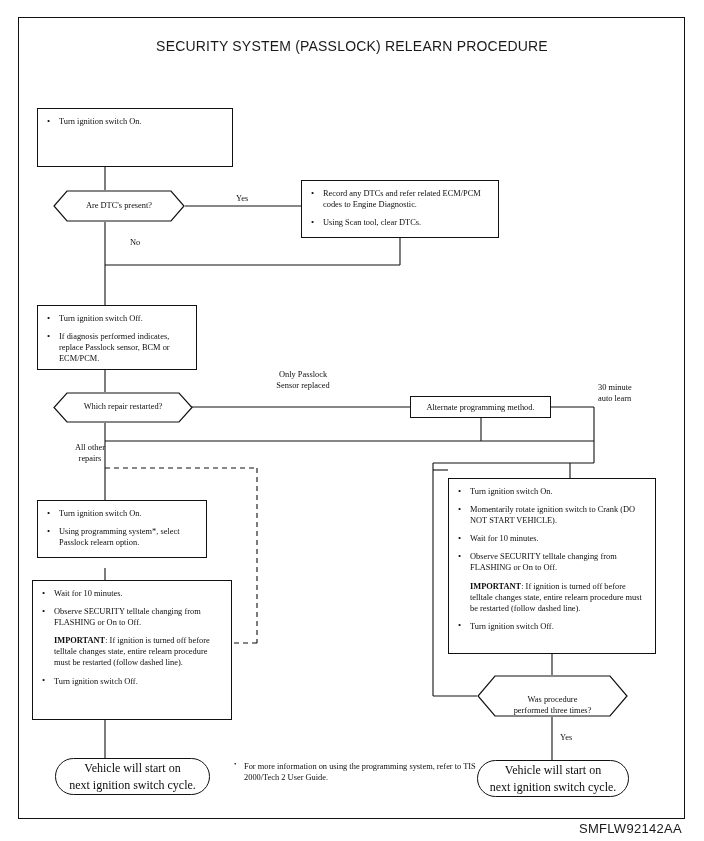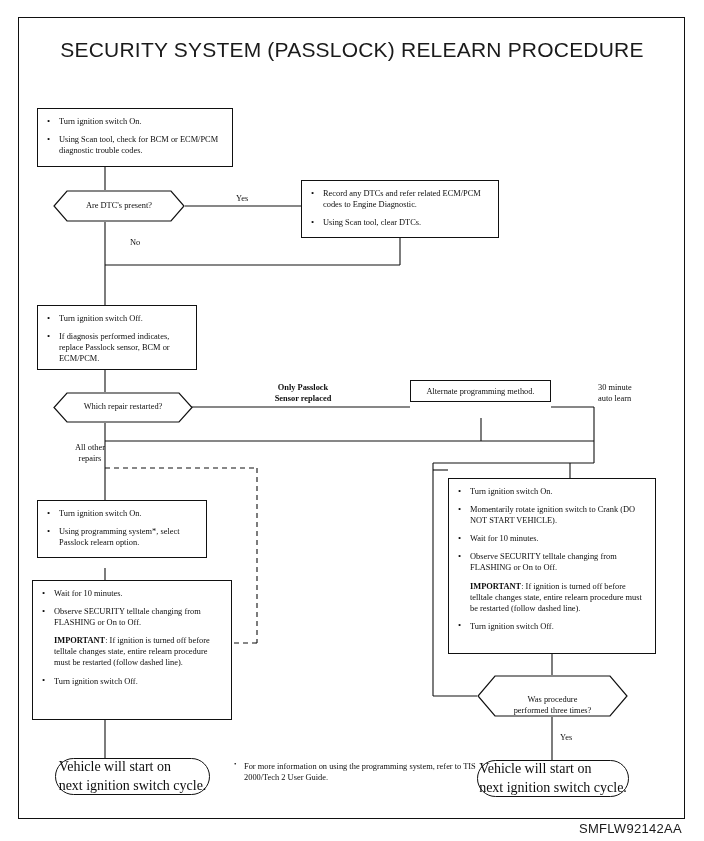--- a/index.html
+++ b/index.html
@@ -28,21 +28,21 @@
     border: 1px solid #111;
     box-sizing: border-box;
   }
   #chart-title {
     position: absolute;
     left: 0;
     top: 38px;
     width: 704px;
     text-align: center;
     font-family: "Liberation Sans", sans-serif;
-    font-size: 21px;
+    font-size: 14px;
     letter-spacing: 0.2px;
     color: #1a1a1a;
     white-space: nowrap;
   }
   svg#wires {
     position: absolute;
     left: 0;
     top: 0;
     width: 704px;
     height: 841px;
@@ -104,26 +104,27 @@
   }
   .hex .hex-label { position: relative; z-index: 2; padding: 0 6px; }
   .hex svg { position: absolute; left: 0; top: 0; }
   
   .term {
     position: absolute;
     box-sizing: border-box;
     background: #ffffff;
     border: 1.9px solid #111;
     border-radius: 22px;
-    font-size: 14px;
+    font-size: 12px;
     line-height: 1.35;
     color: #0d0d0d;
     display: flex;
     align-items: center;
     justify-content: center;
+    text-align: center;
   }
   
   .elabel {
     position: absolute;
     font-size: 8.4px;
     line-height: 1.3;
     color: #0d0d0d;
     white-space: pre-line;
   }
   .elabel.center { text-align: center; }
@@ -214,21 +215,20 @@
       <line x1="105" y1="468" x2="257" y2="468"></line>
       <line x1="257" y1="468" x2="257" y2="643"></line>
       <line x1="257" y1="643" x2="232" y2="643"></line>
       <line x1="433" y1="470" x2="433" y2="470"></line>
     </g>
   </svg>
 
   <div class="box" style="left:37px; top:108px; width:196px; height:59px;">
     <ul>
       <li class="bullet">Turn ignition switch On.</li>
-      <li class="bullet">Using Scan tool, check for BCM or ECM/PCM diagnostic trouble codes.</li>
     </ul>
   </div>
 
   <div class="hex" style="left:53px; top:190px; width:132px; height:32px;">
     <svg width="132" height="32" viewBox="0 0 132 32" xmlns="http://www.w3.org/2000/svg">
       <polygon points="14,1 118,1 131,16 118,31 14,31 1,16" fill="#ffffff" stroke="#111111" stroke-width="1.2"></polygon>
     </svg>
     <span class="hex-label">Are DTC's present?</span>
   </div>
 
@@ -249,28 +249,28 @@
     </ul>
   </div>
 
   <div class="hex" style="left:53px; top:392px; width:140px; height:31px;">
     <svg width="140" height="31" viewBox="0 0 140 31" xmlns="http://www.w3.org/2000/svg">
       <polygon points="14,1 126,1 139,15.5 126,30 14,30 1,15.5" fill="#ffffff" stroke="#111111" stroke-width="1.2"></polygon>
     </svg>
     <span class="hex-label">Which repair restarted?</span>
   </div>
 
-  <div class="elabel center" style="left:253px; top:383px; width:100px;font-weight:bold;">Only Passlock
+  <div class="elabel center" style="left:253px; top:370px; width:100px;">Only Passlock
 Sensor replaced</div>
   <div class="elabel center" style="left:60px; top:443px; width:60px;">All other
 repairs</div>
   <div class="elabel" style="left:598px; top:383px;">30 minute
 auto learn</div>
 
-  <div class="plainbox" style="left:410px; top:380px; width:141px; height:22px;">
+  <div class="plainbox" style="left:410px; top:396px; width:141px; height:22px;">
     <span>Alternate programming method.</span>
   </div>
 
   <div class="box" style="left:37px; top:500px; width:170px; height:58px;">
     <ul>
       <li class="bullet">Turn ignition switch On.</li>
       <li class="bullet">Using programming system*, select Passlock relearn option.</li>
     </ul>
   </div>
 

